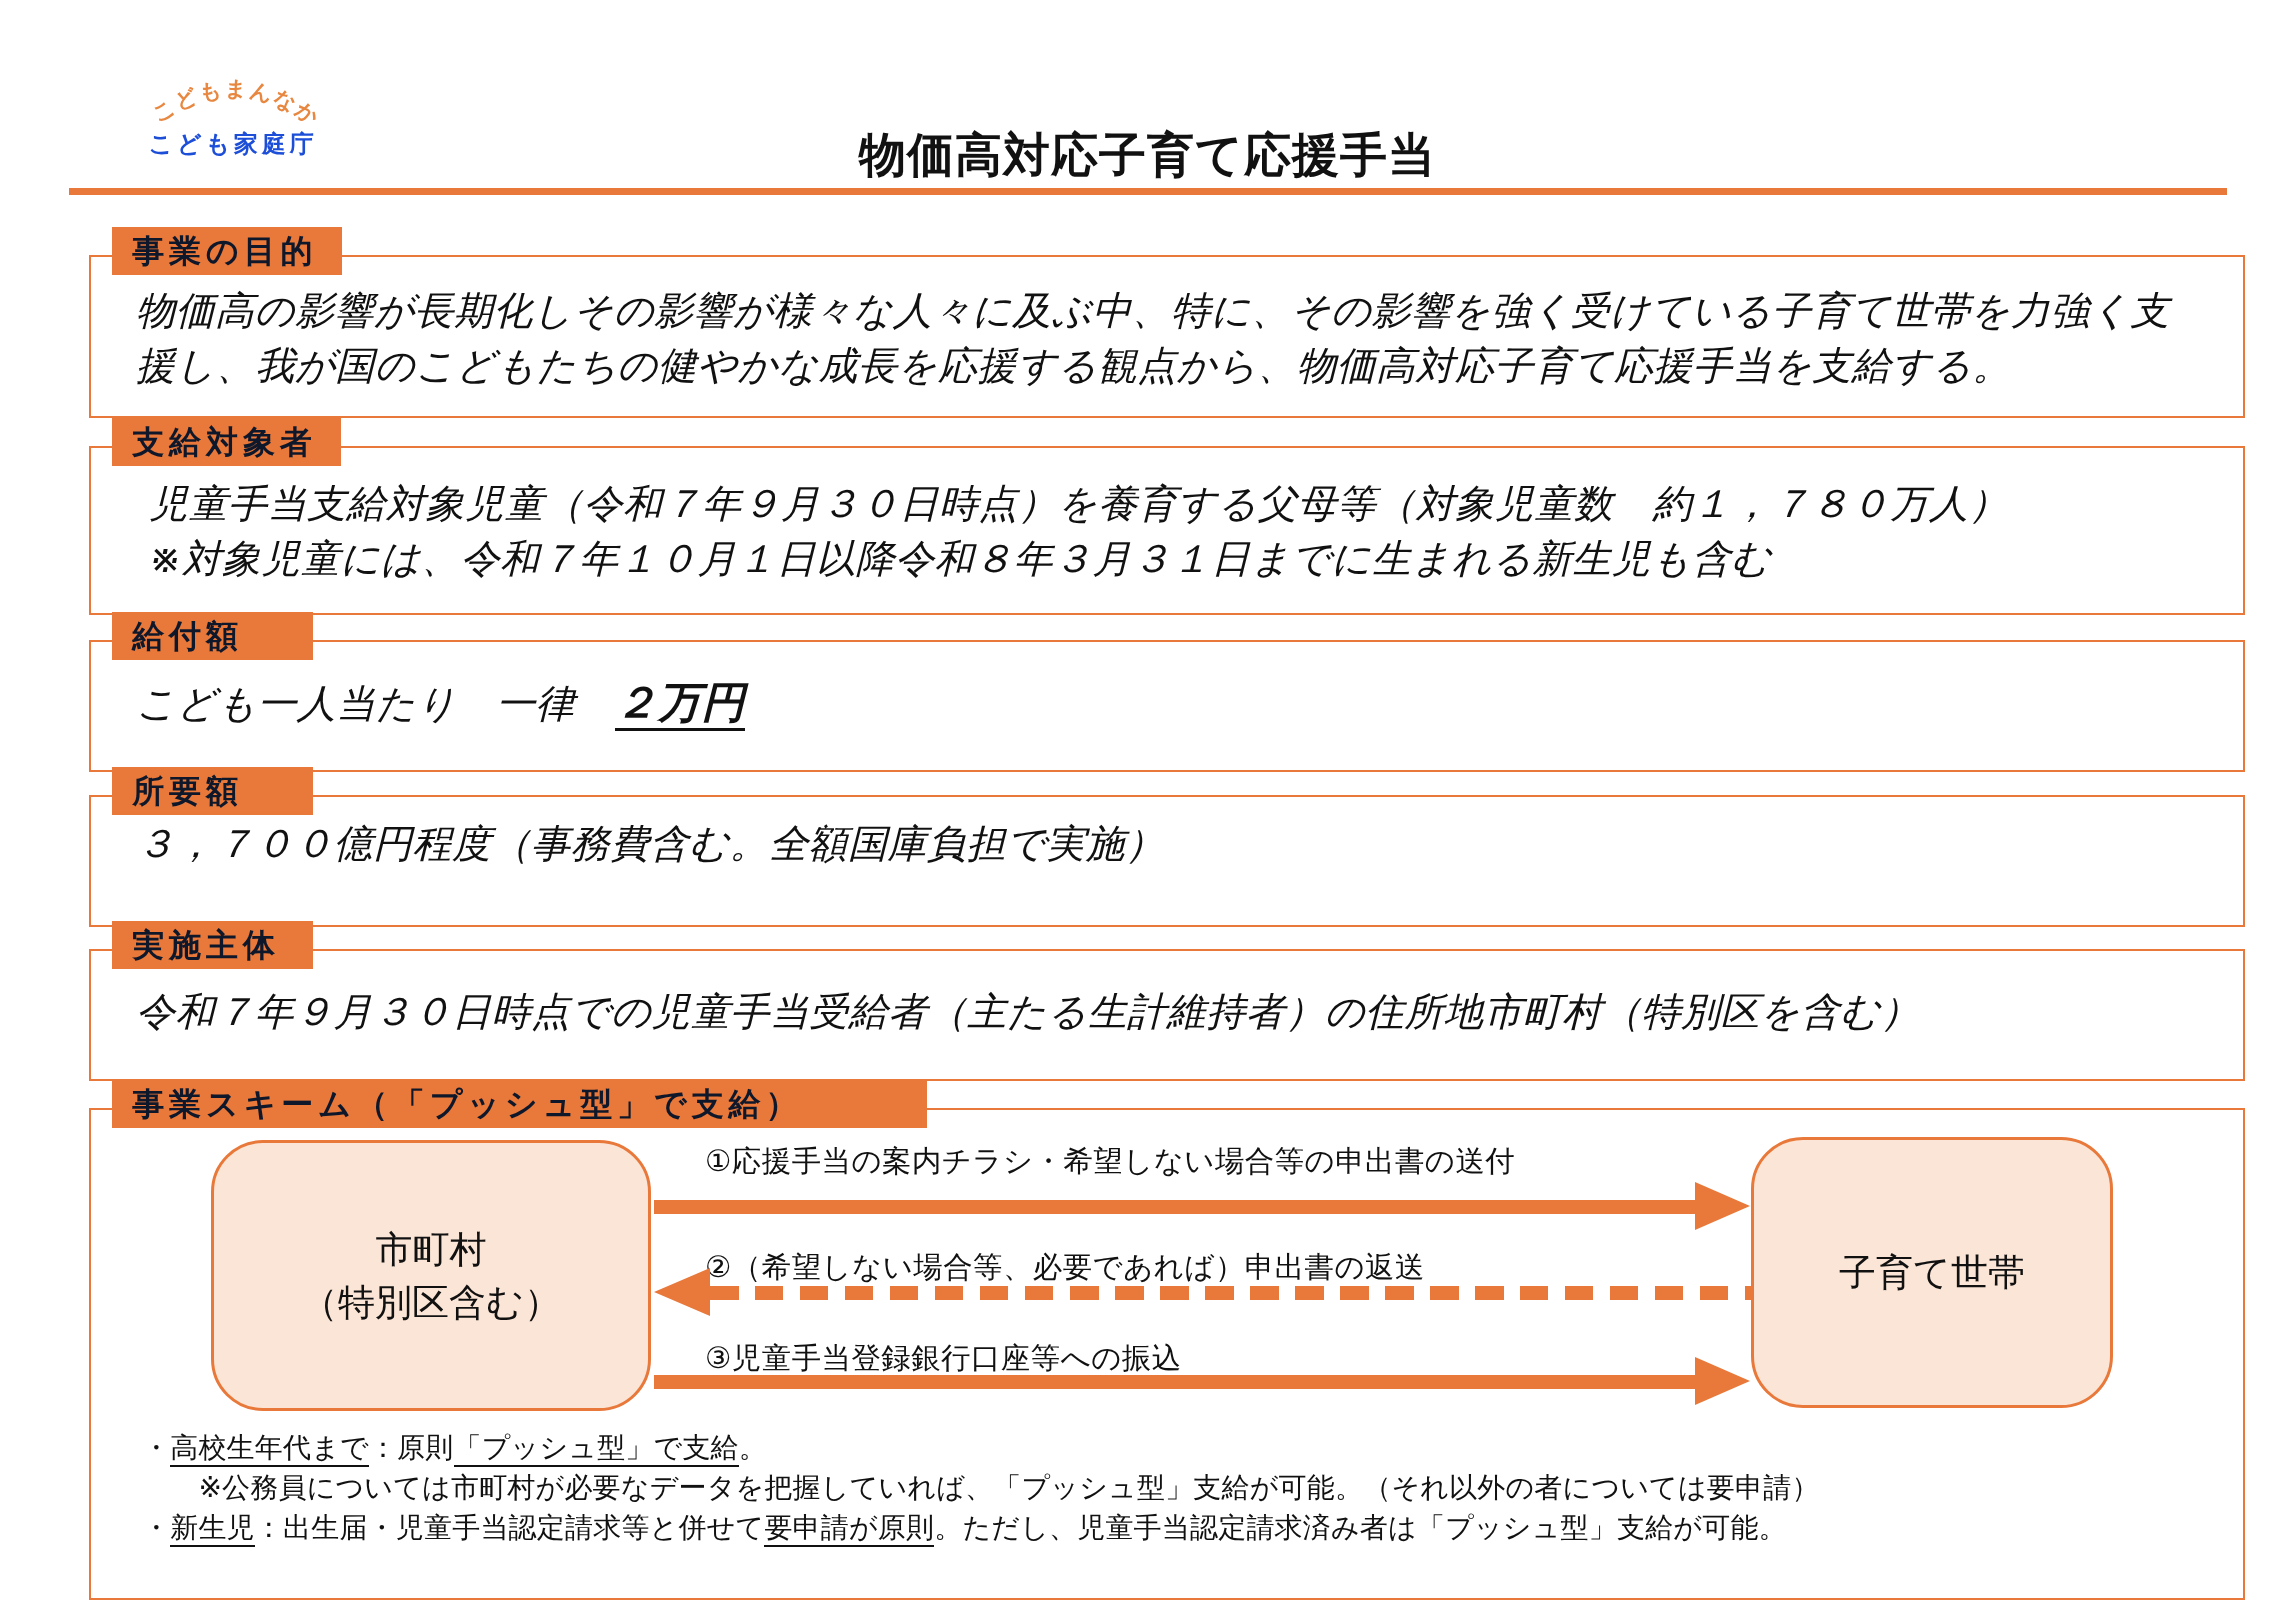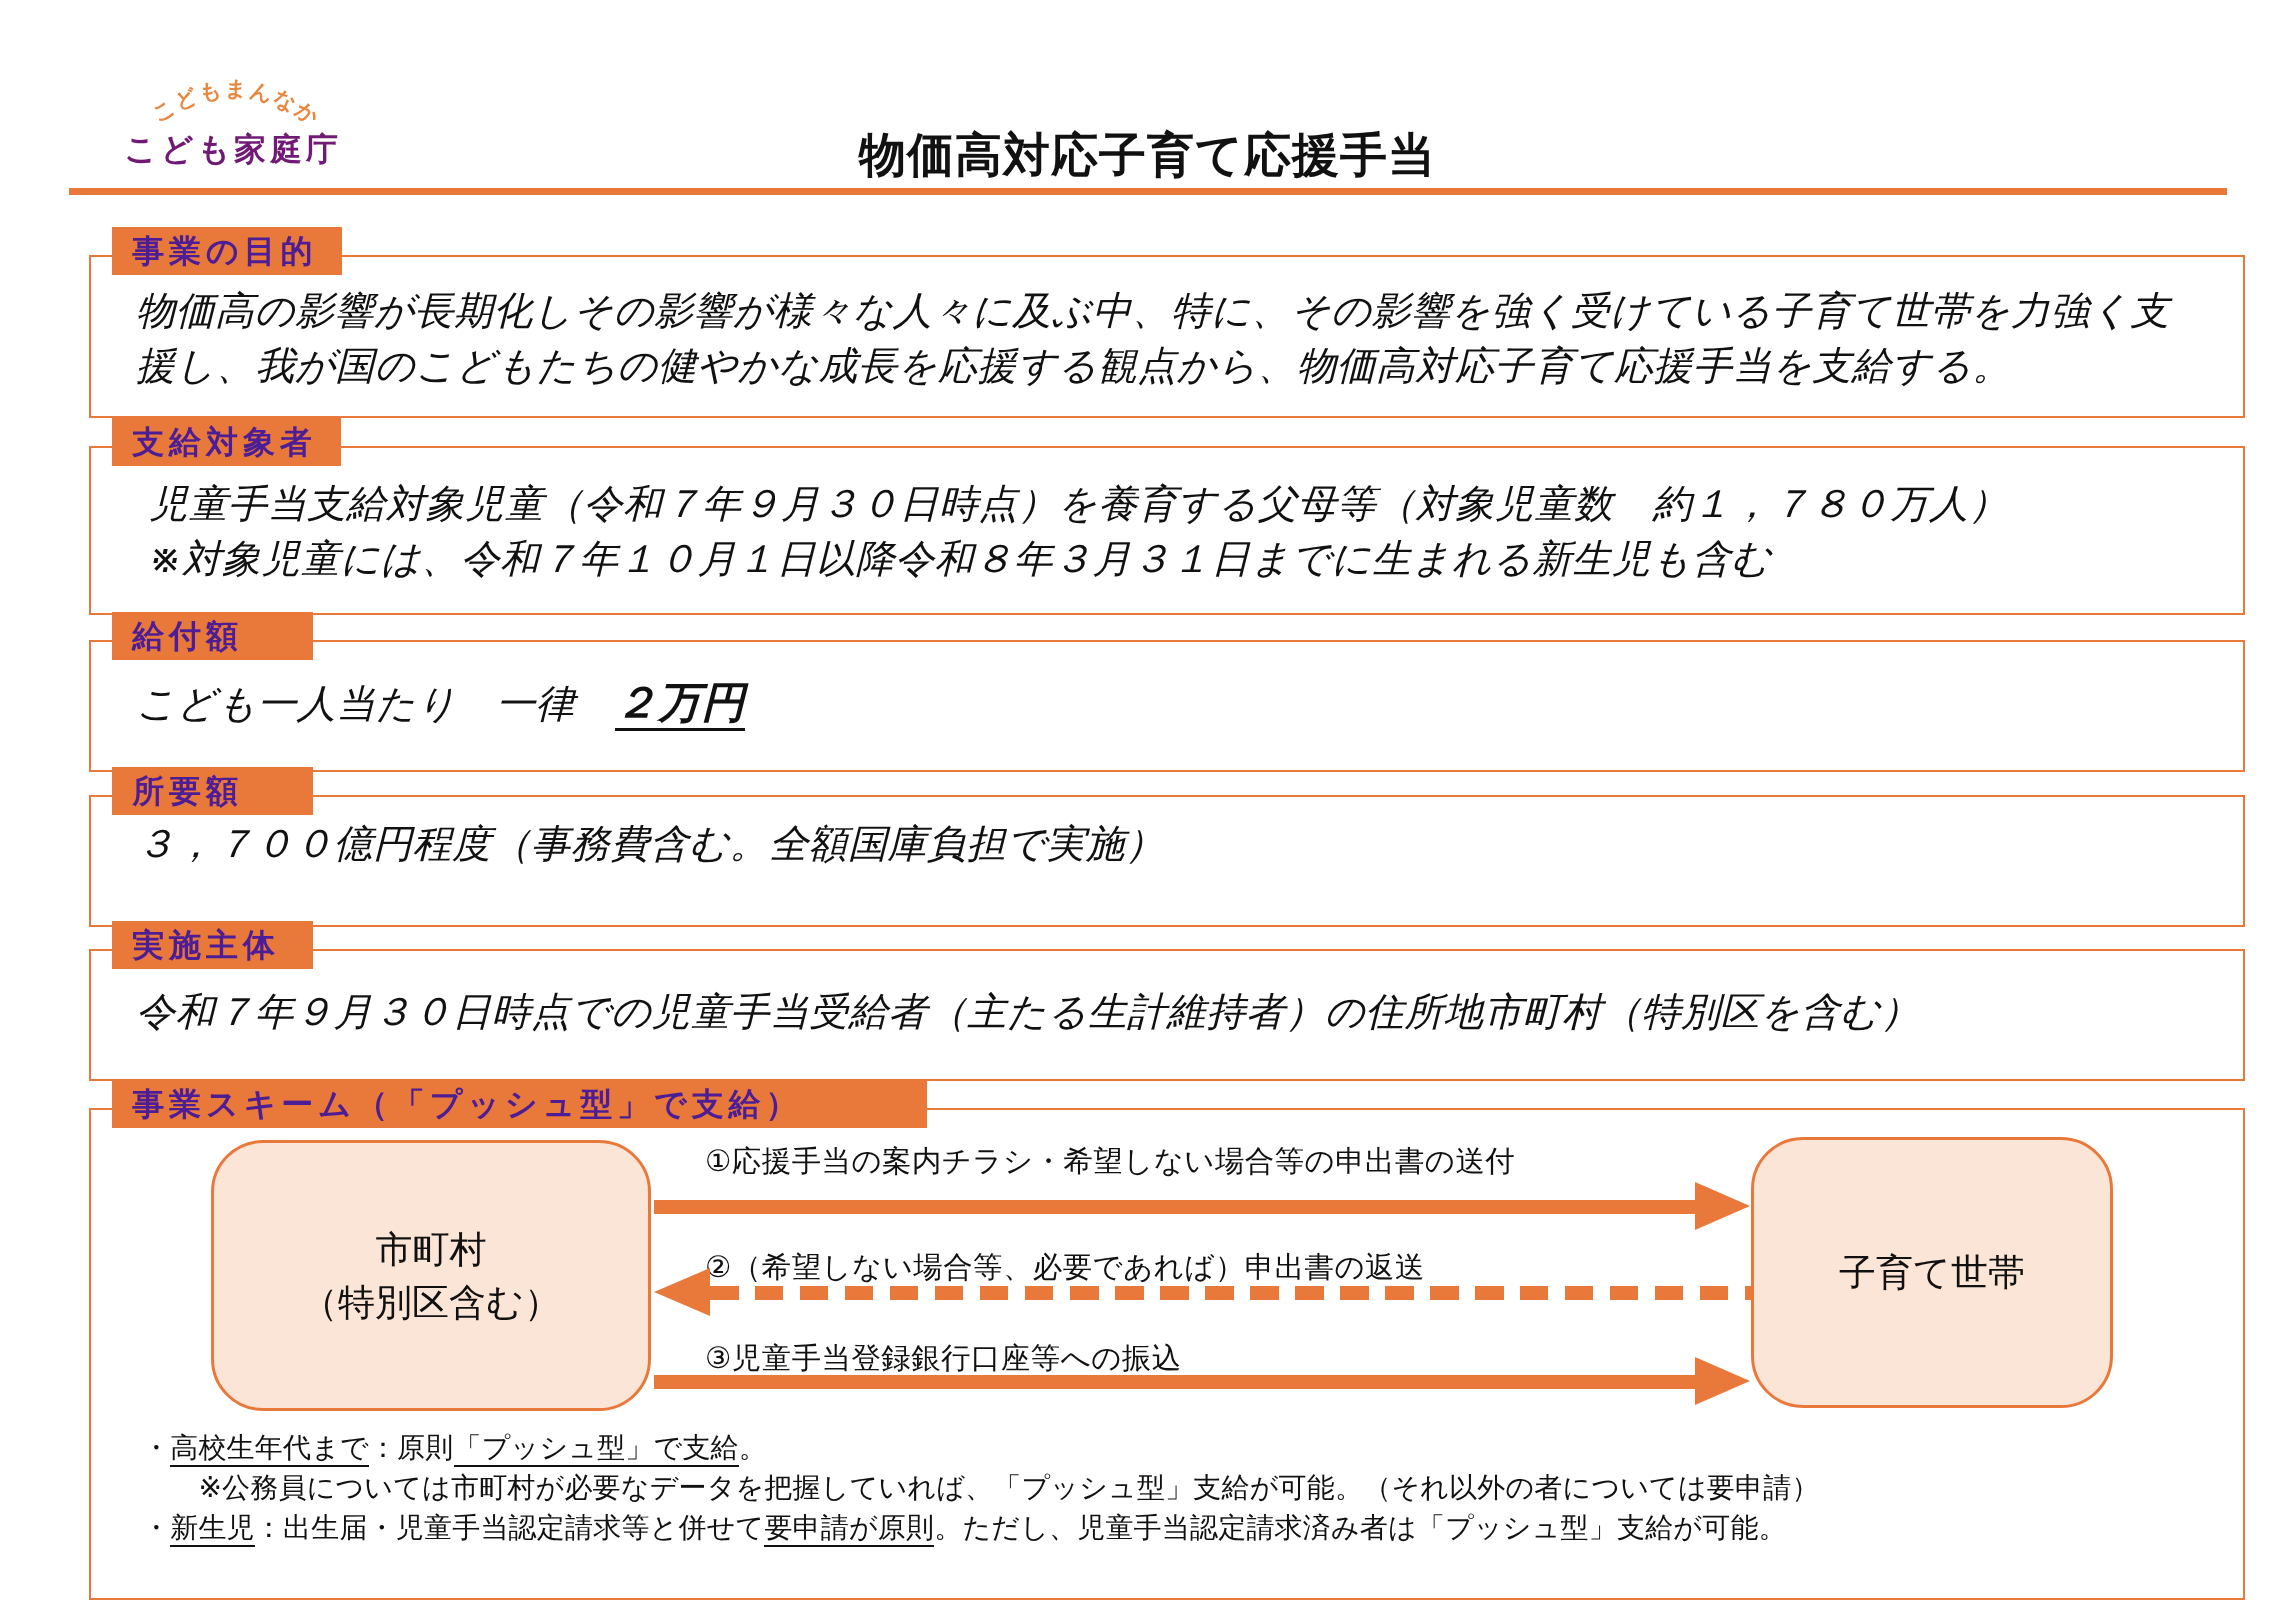--- a/index.html
+++ b/index.html
@@ -8,34 +8,34 @@
     width:2295px;height:1623px;
     background:#ffffff;
     font-family:"Liberation Sans","DejaVu Sans",sans-serif;
     color:#111111;
     overflow:hidden;
   }
   
   .logo{position:absolute;left:115px;top:74px;width:236px;height:103px;text-align:center;}
   .logo svg{display:block;margin:0 auto;}
   .logo-name{
-    font-size:32px;font-weight:bold;color:#701a75;letter-spacing:3.9px;
+    font-size:24px;font-weight:bold;color:#1d4ed8;letter-spacing:3.9px;
     margin-top:-4.9px;white-space:nowrap;
   }
   .page-title{
     position:absolute;left:0;right:0;top:93px;text-align:center;
     font-size:47px;font-weight:bold;color:#111111;letter-spacing:1px;
   }
   .header-rule{position:absolute;left:69px;top:188px;width:2158px;height:6.9px;background:#E8793A;}
 
   
   .sec{position:absolute;left:89px;width:2156px;}
   .badge{
     position:absolute;left:22.6px;top:0;height:48px;z-index:2;
-    background:#E8793A;color:#4c1d95;font-weight:bold;font-size:32px;
+    background:#E8793A;color:#0f172a;font-weight:bold;font-size:32px;
     line-height:48px;padding:0 24.5px 0 20.6px;letter-spacing:4.9px;
     min-width:201px;box-sizing:border-box;white-space:nowrap;
   }
   .badge-wide{min-width:815px;}
   .panel{
     position:relative;z-index:1;margin-top:28px;
     border:2.9px solid #E8793A;background:#ffffff;box-sizing:border-box;
   }
   .body-text{
     margin:0;padding:0 14.7px 0 45px;font-size:39px;line-height:55px;color:#111111;

